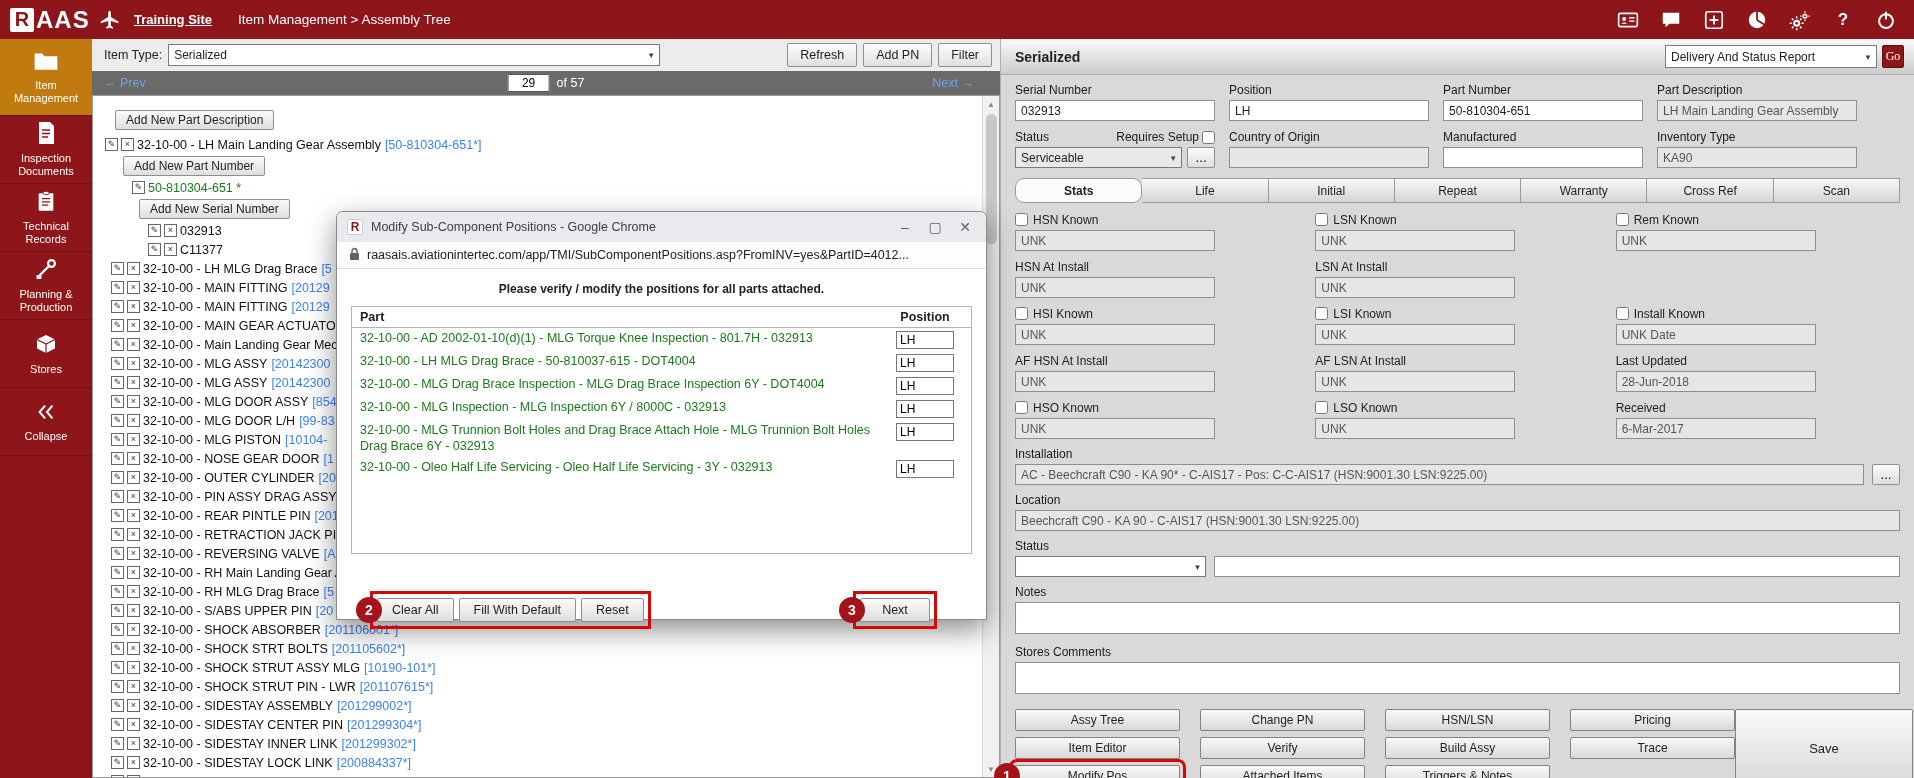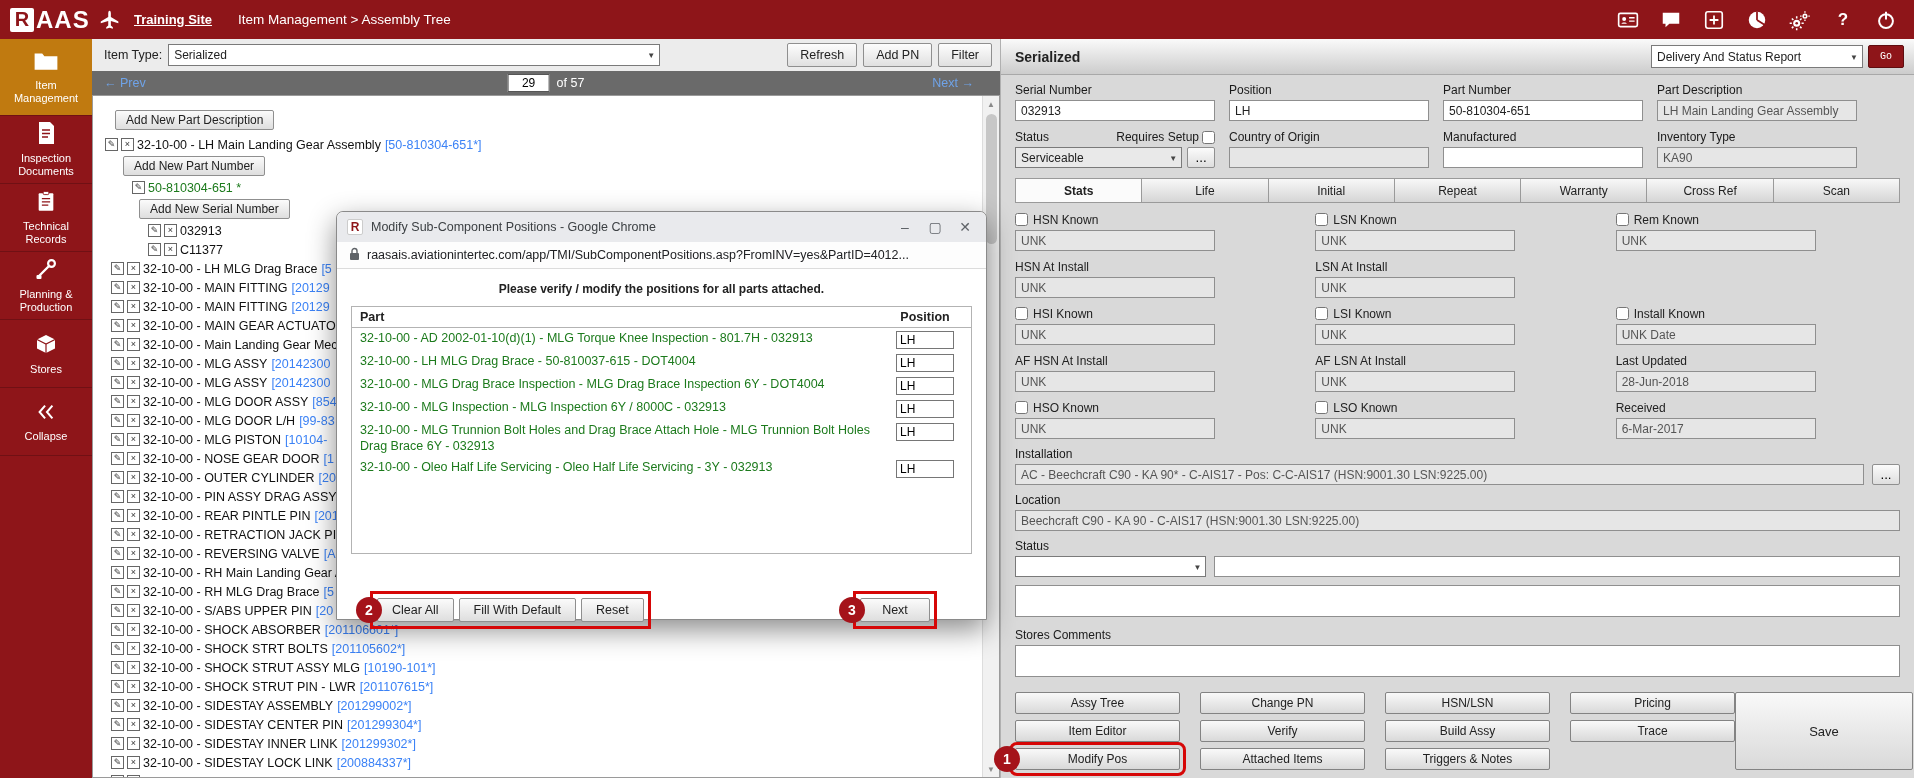--- a/index.html
+++ b/index.html
@@ -56,37 +56,37 @@
   .vs-arrow { color:#8a8a8a; font-size:8px; height:16px; display:flex; align-items:center; cursor:pointer; }
   .vs-thumb { width:11px; height:130px; background:#c7c7c7; border-radius:6px; margin-top:2px; cursor:pointer; }
   .vs-bottom { margin-top:auto; }
 
   
   .detail-panel { position:absolute; left:1000px; top:39px; right:0; bottom:0; background:#d9d9d9; border-left:1px solid #b0b0b0; }
   .detail-header { height:36px; background:linear-gradient(#fafafa,#cccccc); border-bottom:1px solid #a8a8a8; display:flex; align-items:center; padding:0 10px 0 14px; }
   .detail-title { font-weight:bold; font-size:14px; color:#222; }
   .detail-header .right { margin-left:auto; display:flex; align-items:center; gap:5px; }
   .report-select { width:212px; height:23px; }
-  .go-btn { background:#8e1519; color:#fff; border:1px solid #5f0d10; height:23px; width:36px; border-radius:2px; font-size:10px; cursor:pointer; font-family:Liberation Mono, monospace; }
+  .go-btn { background:#8e1519; color:#fff; border:1px solid #5f0d10; height:23px; width:22px; border-radius:2px; font-size:12px; cursor:pointer; font-family:Liberation Serif, serif; }
 
   .detail-body { padding:8px 14px 0 14px; }
   .fld-label { font-size:12px; color:#1a1a1a; margin-bottom:3px; display:flex; align-items:center; }
   .fld { width:100%; height:21px; border:1px solid #8f8f8f; background:#fff; font-size:12px; padding:0 5px; font-family:inherit; color:#222; }
   .fld.ro { background:#e6e6e6; color:#555; }
   .grid4 { display:grid; grid-template-columns:200px 200px 200px 1fr; column-gap:14px; margin-bottom:9px; }
   .statusline { display:flex; align-items:center; gap:5px; }
   .status-select { width:168px; height:21px; background:#e9e9e9; }
   .dots-btn { width:28px; height:21px; background:linear-gradient(#fbfbfb,#dedede); border:1px solid #8f8f8f; border-radius:2px; cursor:pointer; font-family:inherit; }
   .req-setup { margin-left:auto; display:flex; align-items:center; gap:3px; font-size:12px; }
   input[type=checkbox] { width:13px; height:13px; cursor:pointer; }
 
   .tabs { display:flex; margin-top:10px; }
   .tab { flex:1; height:25px; border:1px solid #9a9a9a; border-left:none; background:linear-gradient(#f8f8f8,#d5d5d5); display:flex; align-items:center; justify-content:center; font-size:12px; cursor:pointer; }
   .tab:first-child { border-left:1px solid #9a9a9a; }
-  .tab.active { background:#fbfbfb; font-weight:bold; }
+  .tab.active { background:#fbfbfb; font-weight:bold;border-radius:9px; }
 
   .stats { margin-top:9px; }
   .grid3 { display:grid; grid-template-columns:1fr 1fr 1fr; column-gap:16px; margin-bottom:8px; }
   .cell .fld { width:200px; }
   .cb-label { display:flex; align-items:center; gap:5px; margin-bottom:3px; font-size:12px; height:15px; }
   .wide { margin-bottom:8px; }
   .inst-line { display:flex; align-items:center; gap:8px; }
   .inst-line .fld { flex:1; }
   .stat-line { display:flex; gap:8px; }
   .bottom-status-select { width:240px; height:21px; background:#fff; }
@@ -696,20 +696,21 @@
           <div class="fld-label">Status</div>
           <div class="stat-line">
             <div class="select bottom-status-select">
                 <span></span>
               </div>
             <input class="fld" style="">
           </div>
         </div>
 
         <div class="wide">
+          <div class="fld-label">Notes</div>
           <textarea class="fld" style=""></textarea>
         </div>
 
         <div class="wide">
           <div class="fld-label">Stores Comments</div>
           <textarea class="fld" style=""></textarea>
         </div>
       </div>
 
       <div class="actions">

